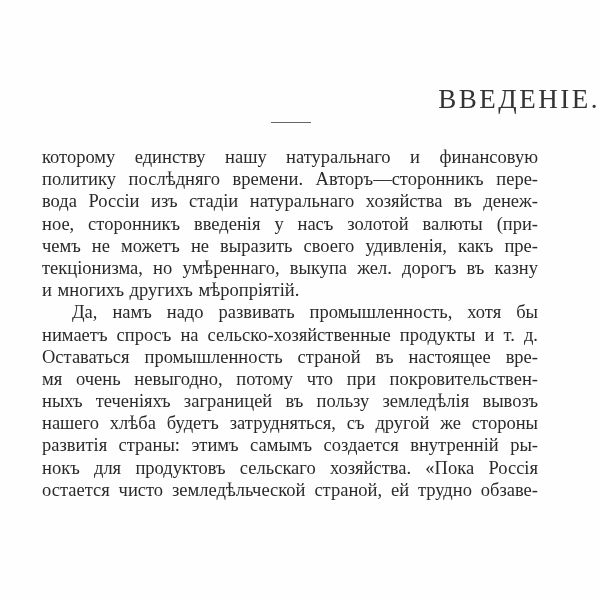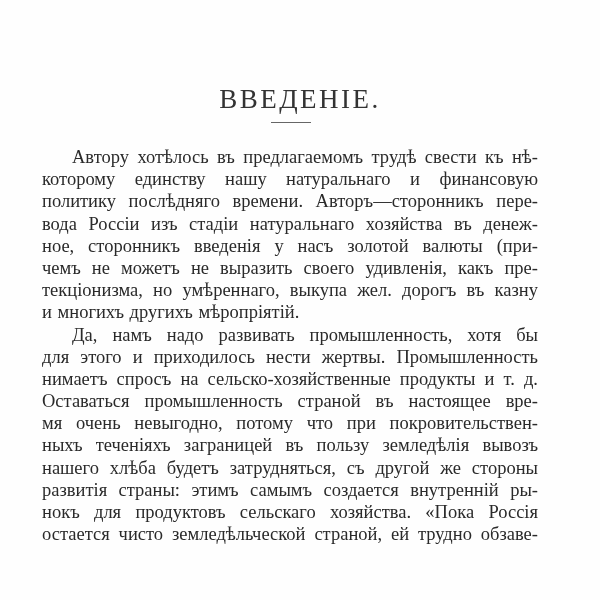--- a/index.html
+++ b/index.html
@@ -20,21 +20,21 @@
       left: 0;
       top: 0;
       width: 600px;
       height: 600px;
     }
     .title {
       position: absolute;
       left: 0;
       width: 600px;
       top: 84px;
-      text-align: center;
+      text-align: right;
       font-size: 27px;
       letter-spacing: 2.5px;
       color: #333;
       font-weight: normal;
       margin: 0;
     }
     .rule {
       position: absolute;
       left: 271px;
       top: 122px;
@@ -64,30 +64,28 @@
       text-align-last: left;
     }
   </style>
 </head>
 <body>
 
 <div class="page">
   <h1 class="title">ВВЕДЕНІЕ.</h1>
   <div class="rule"></div>
   <div class="body-text" id="body-text">
-      <div class="line indent">Автору хотѣлось въ предлагаемомъ трудѣ свести къ нѣ-</div>
       <div class="line">которому единству нашу натуральнаго и финансовую</div>
       <div class="line">политику послѣдняго времени. Авторъ—сторонникъ пере-</div>
       <div class="line">вода Россіи изъ стадіи натуральнаго хозяйства въ денеж-</div>
       <div class="line">ное, сторонникъ введенія у насъ золотой валюты (при-</div>
       <div class="line">чемъ не можетъ не выразить своего удивленія, какъ пре-</div>
       <div class="line">текціонизма, но умѣреннаго, выкупа жел. дорогъ въ казну</div>
       <div class="line last">и многихъ другихъ мѣропріятій.</div>
       <div class="line indent">Да, намъ надо развивать промышленность, хотя бы</div>
-      <div class="line">для этого и приходилось нести жертвы. Промышленность</div>
       <div class="line">нимаетъ спросъ на сельско-хозяйственные продукты и т. д.</div>
       <div class="line">Оставаться промышленность страной въ настоящее вре-</div>
       <div class="line">мя очень невыгодно, потому что при покровительствен-</div>
       <div class="line">ныхъ теченіяхъ заграницей въ пользу земледѣлія вывозъ</div>
       <div class="line">нашего хлѣба будетъ затрудняться, съ другой же стороны</div>
       <div class="line">развитія страны: этимъ самымъ создается внутренній ры-</div>
       <div class="line">нокъ для продуктовъ сельскаго хозяйства. «Пока Россія</div>
       <div class="line">остается чисто земледѣльческой страной, ей трудно обзаве-</div>
     </div>
 </div>

